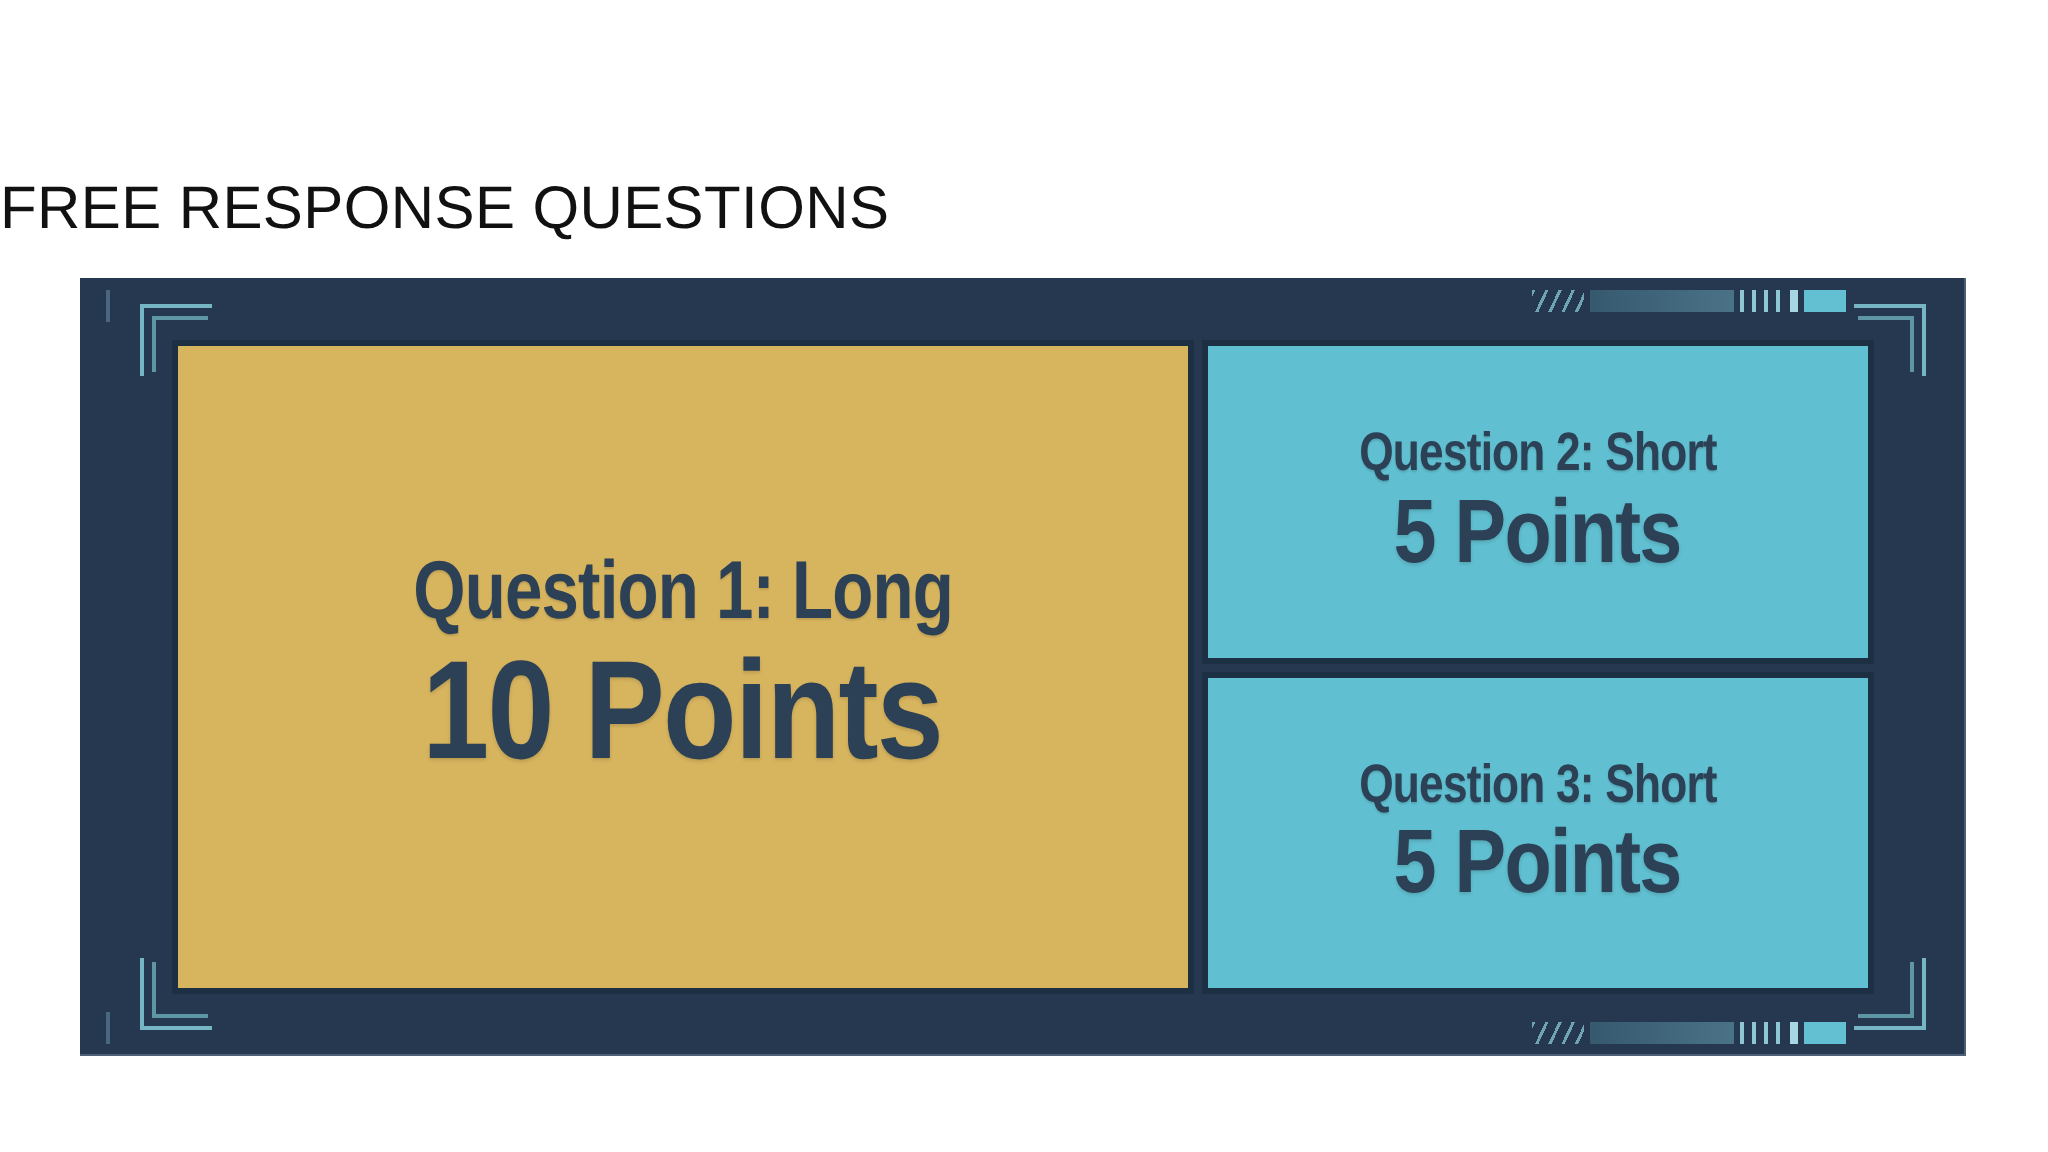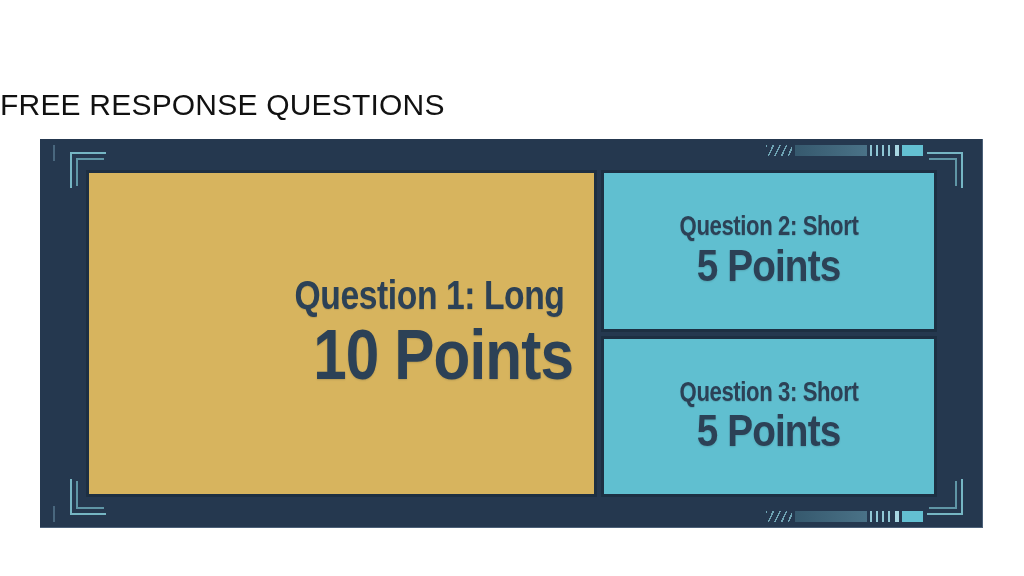--- a/index.html
+++ b/index.html
@@ -154,21 +154,20 @@
     align-items: center;
     justify-content: center;
     text-align: center;
     color: #2c4156;
     overflow: hidden;
   }
 
   .panel-left {
     flex: 0 0 511px;
     background: #d7b45e;
-    align-items: flex-end;
   }
   .panel-right-col {
     flex: 1 1 auto;
     display: flex;
     flex-direction: column;
     gap: 4px;
   }
   .panel-right {
     flex: 1 1 50%;
     background: #60bfd0;

